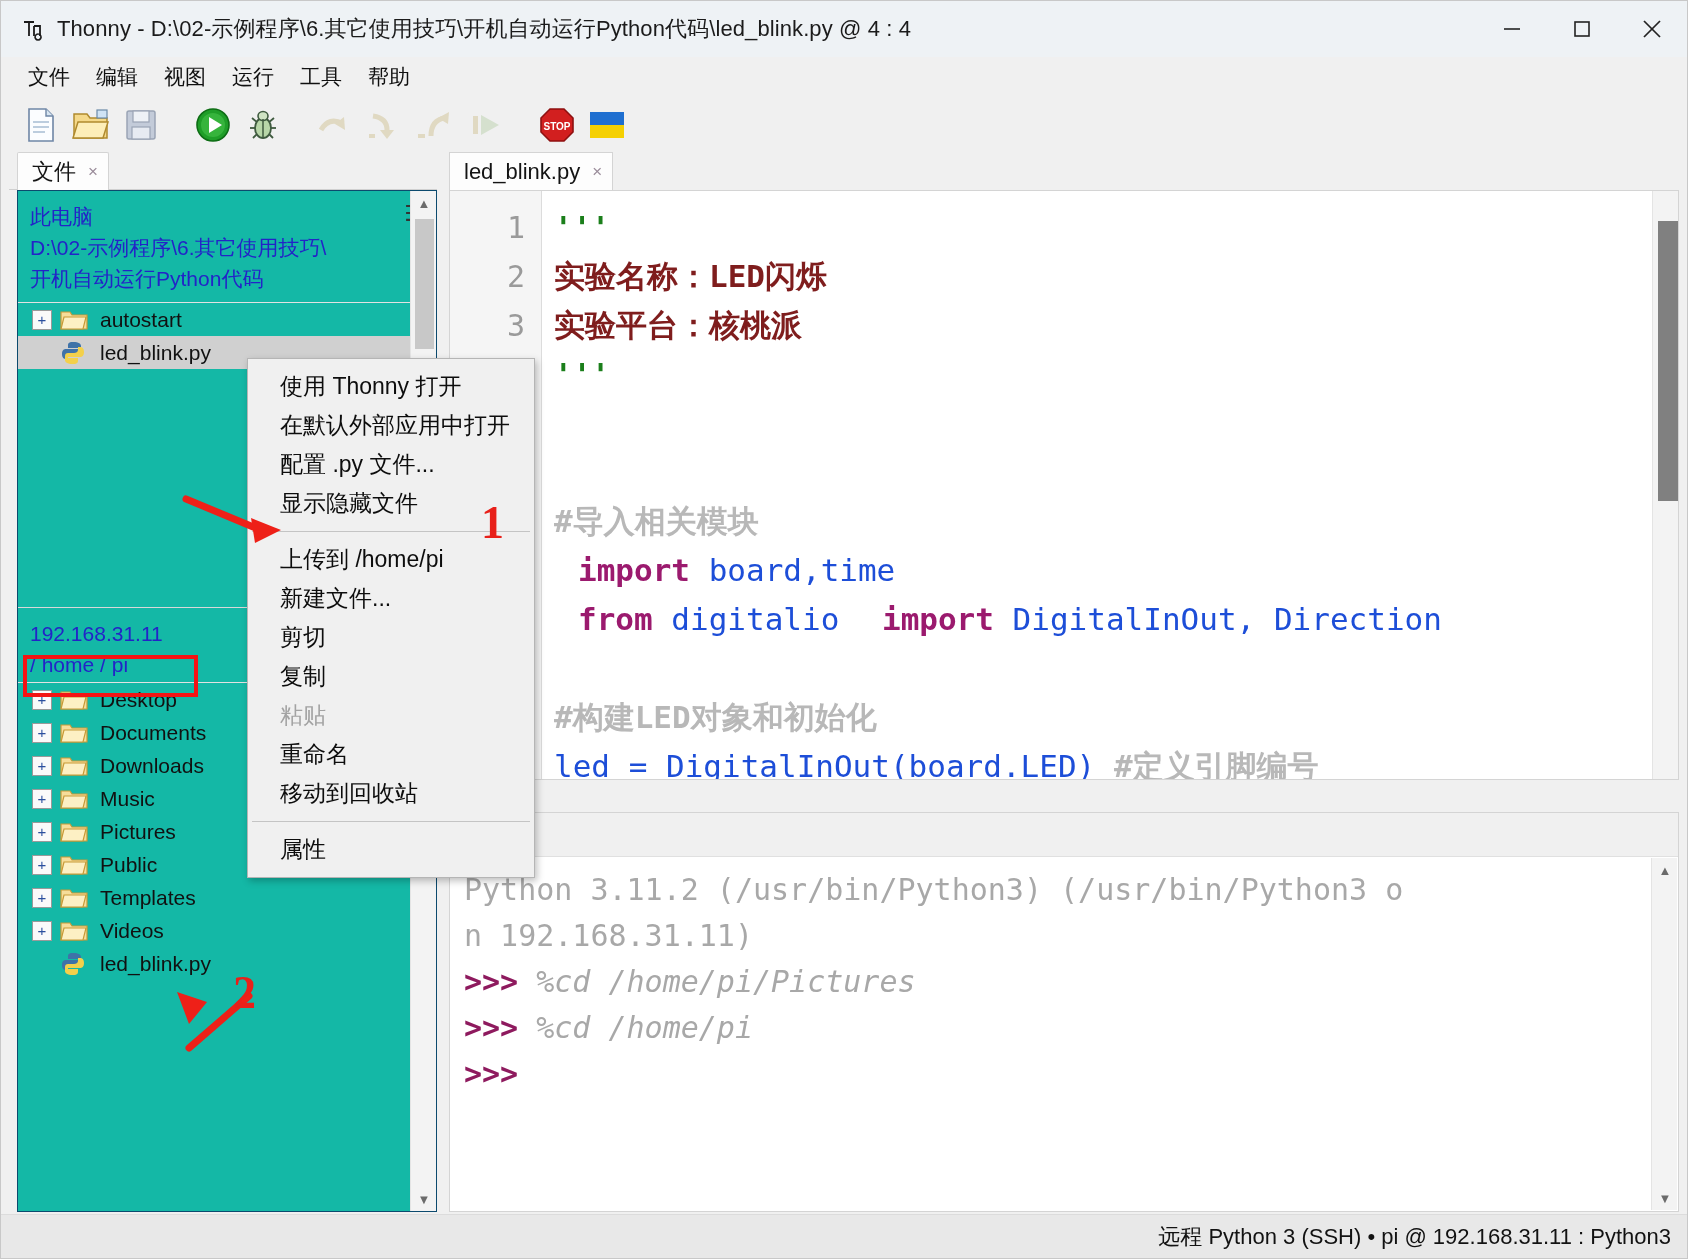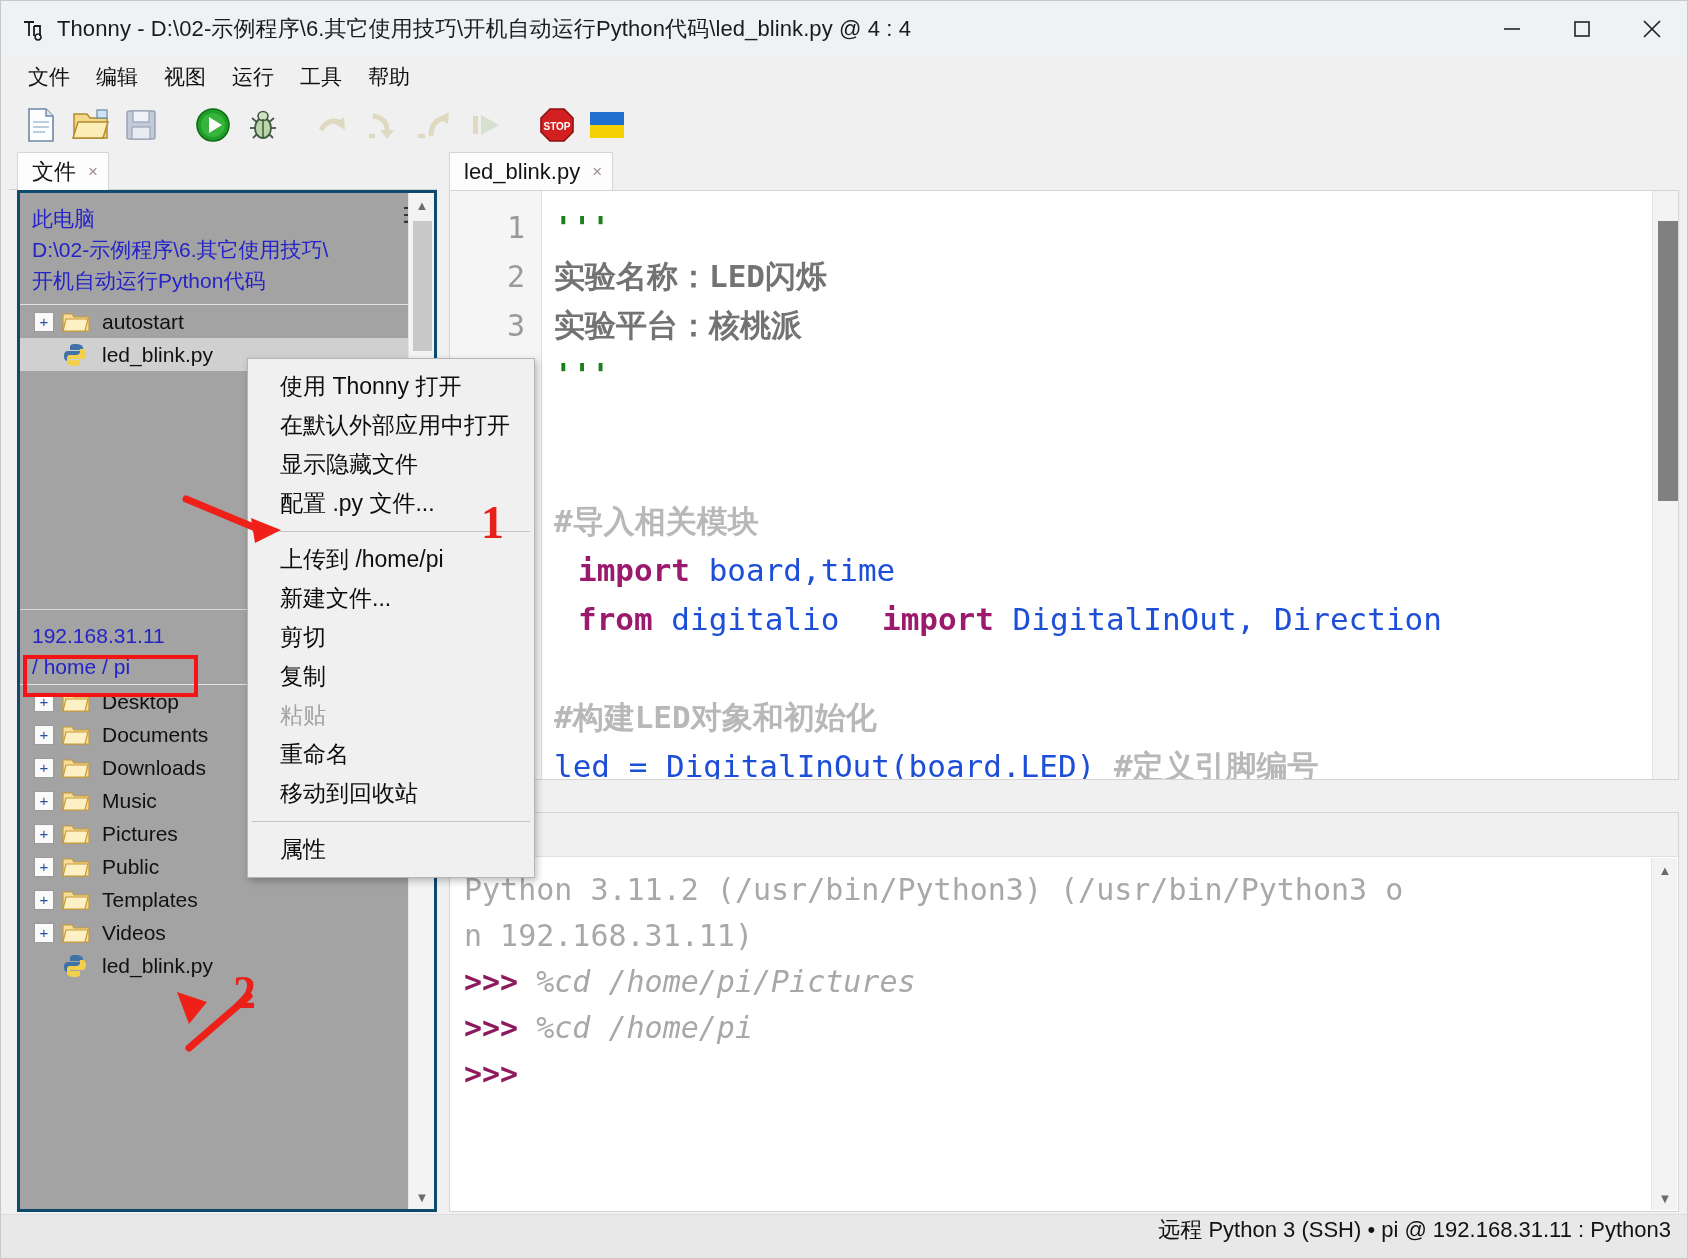--- a/index.html
+++ b/index.html
@@ -84,22 +84,22 @@
     border: 1px solid #d4d4d4; border-bottom: none;
     display: flex; align-items: center;
     padding: 0 10px 0 14px;
     border-radius: 2px 2px 0 0;
   }
   .tab-label { font-size: 22px; color: #141414; }
   .tab-close { margin-left: 12px; font-size: 17px; color: #9a8c9a; }
 
   .tree-panel {
     position: absolute; left: 8px; right: 0; top: 38px; bottom: 0;
-    background: #a3a3a3;
-    border: 3px solid #0c4a6e;
+    background: #14b8a6;
+    border: 1px solid #0c4a6e;
     display: flex; flex-direction: column;
   }
   .tree-upper { position: relative; height: 417px; border-bottom: 1px solid #d8d8d8; }
   .tree-lower { position: relative; flex: 1; }
 
   .path-header {
     padding: 10px 12px 8px 12px;
     position: relative;
     border-bottom: 1px solid #e2e2e2;
   }
@@ -157,21 +157,21 @@
     height: 49px; line-height: 49px; text-align: right; padding-right: 16px;
     font-family: "DejaVu Sans Mono", monospace;
     font-size: 30px; color: #9a9a9a;
   }
   .code {
     flex: 1; padding: 12px 0 0 12px;
     font-family: "DejaVu Sans Mono", monospace;
     font-size: 31px; line-height: 49px;
     white-space: pre; overflow: hidden;
   }
-  .code .str { color: #737373; font-weight: bold; margin-top: 43px; }
+  .code .str { color: #7f1d1d; font-weight: bold; margin-top: 43px; }
   .code .strq { color: #1b7f1b; font-weight: bold; }
   .code .cm { color: #b8b8b8; font-weight: bold; }
   .code .kw { color: #9b1a6e; font-weight: bold; margin-left: 24px; }
   .code .pl { color: #1d4ed8; }
 
   .ed-scroll {
     position: absolute; right: 1px; top: 39px; width: 26px; height: 588px;
     background: #f3f3f3; border-left: 1px solid #e4e4e4;
   }
   .ed-thumb {
@@ -236,21 +236,21 @@
   .anno-num {
     position: absolute; color: #e8201a; font-size: 46px; font-weight: bold;
     font-family: "Liberation Serif", serif; z-index: 60;
   }
   .arrow-svg { position: absolute; z-index: 60; pointer-events: none; }
 
   
   .statusbar {
     position: absolute; left: 0; right: 0; bottom: 0; height: 44px;
     background: #e8e8e8;
-    display: flex; align-items: flex-start; justify-content: flex-end;
+    display: flex; align-items: center; justify-content: flex-end;
     padding-right: 16px;
     border-top: 1px solid #dcdcdc;
   }
   .status-text { font-size: 22px; color: #121212; }
 </style>
 </head>
 <body>
 
 <div id="app">
 
@@ -565,22 +565,22 @@
           <div class="sb-arrow" style="top:0">▲</div>
           <div class="sb-arrow" style="bottom:0">▼</div>
         </div>
       </div>
     </div>
   </div>
 
   <div class="ctxmenu" id="ctxmenu">
       <div class="ctx-item">使用 Thonny 打开</div>
       <div class="ctx-item">在默认外部应用中打开</div>
+      <div class="ctx-item">配置 .py 文件...</div>
       <div class="ctx-item">显示隐藏文件</div>
-      <div class="ctx-item">配置 .py 文件...</div>
       <div class="ctx-sep"></div>
       <div class="ctx-item">上传到 /home/pi</div>
       <div class="ctx-item">新建文件...</div>
       <div class="ctx-item">剪切</div>
       <div class="ctx-item">复制</div>
       <div class="ctx-item disabled">粘贴</div>
       <div class="ctx-item">重命名</div>
       <div class="ctx-item">移动到回收站</div>
       <div class="ctx-sep"></div>
       <div class="ctx-item">属性</div>

